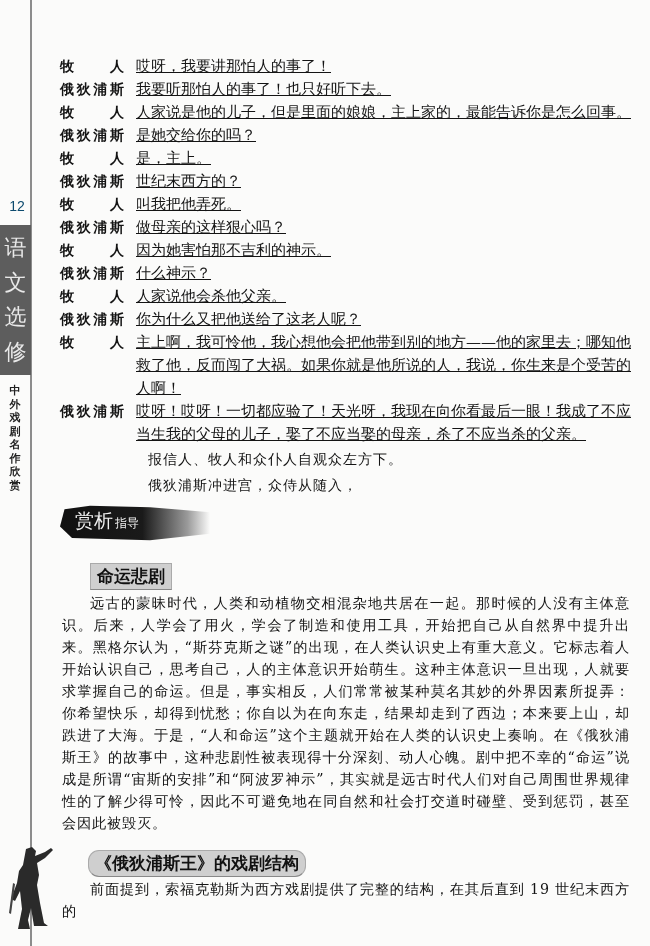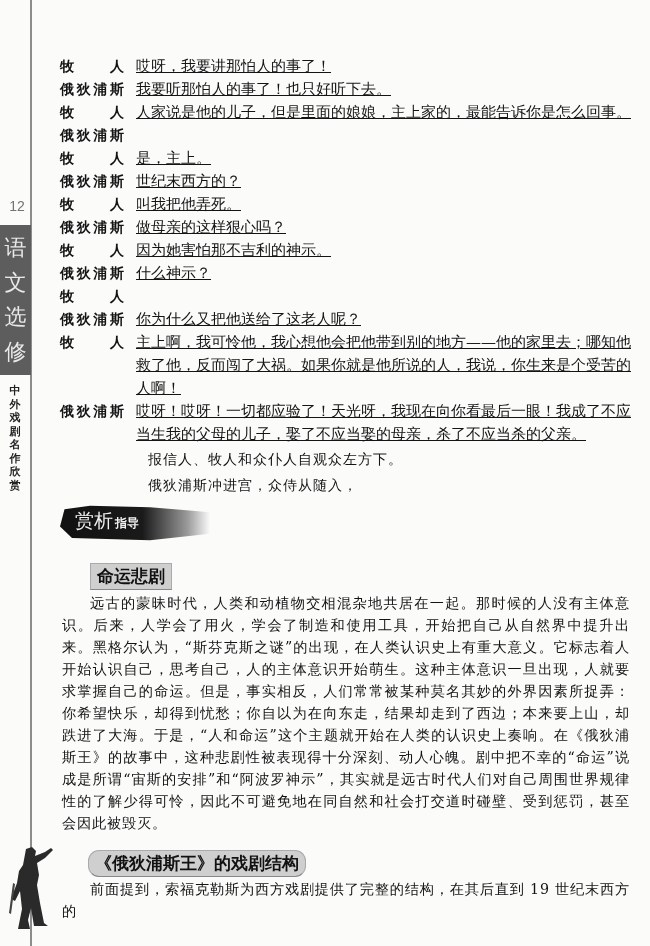--- a/index.html
+++ b/index.html
@@ -3,38 +3,38 @@
 <meta charset="utf-8">
 <style>
   html, body { margin: 0; padding: 0; }
   body {
     width: 650px; height: 946px; position: relative; overflow: hidden;
     background: #fbfbfa; color: #141414;
     font-family: "DejaVu Serif", "Liberation Serif", serif;
   }
   .vrule { position: absolute; left: 30px; top: 0; width: 2px; height: 946px; background: #8c8c8c; }
   .page-num { position: absolute; left: 6px; top: 198px; width: 22px; text-align: center;
-    font-family: "Liberation Sans", "DejaVu Sans", sans-serif; font-size: 14px; color: #737373; }
+    font-family: "Liberation Sans", "DejaVu Sans", sans-serif; font-size: 14px; color: #0c4a6e; }
   .side-tab { position: absolute; left: 0; top: 225px; width: 31px; height: 150px; background: #5d5d5d;
     display: flex; flex-direction: column; align-items: center; justify-content: space-around; padding: 6px 0; box-sizing: border-box; }
   .side-tab span { color: #e9e9e9; font-size: 22px; line-height: 1; font-family: "DejaVu Serif", serif; }
   .side-sub { position: absolute; left: 4px; top: 384px; width: 22px; display: flex; flex-direction: column; align-items: center; }
   .side-sub span { font-size: 11px; line-height: 13.5px; font-weight: bold; color: #222; }
 
   .dialogue { position: absolute; left: 60px; top: 55px; width: 580px; }
   .line { display: flex; font-size: 15px; line-height: 23px; }
   .speaker { width: 76px; flex: 0 0 76px; font-weight: bold; display: flex; justify-content: space-between; font-family: "DejaVu Sans", "Liberation Sans", sans-serif; font-size: 14px; padding-right: 12px; box-sizing: border-box; }
   .speech { flex: 1; text-decoration: underline; }
   .stage { margin-left: 88px; font-size: 14px; line-height: 26px; letter-spacing: 1px; }
 
   .banner { position: absolute; left: 60px; top: 505px; width: 150px; height: 36px;
     background: linear-gradient(90deg, #111 0%, #1a1a1a 55%, #9a9a9a 85%, rgba(200,200,200,0) 100%);
     clip-path: polygon(3% 12%, 20% 2%, 60% 6%, 100% 20%, 100% 80%, 60% 98%, 8% 92%, 0 60%); }
   .banner-text { position: absolute; left: 75px; top: 508px; color: #f2f2f2; font-size: 19px; font-family: "DejaVu Serif", serif; }
-  .banner-text small { font-size: 12px; font-weight: bold; font-family: "DejaVu Sans", sans-serif; margin-left: 2px; }
+  .banner-text small { font-size: 12px; font-weight: normal; font-family: "DejaVu Sans", sans-serif; margin-left: 2px; }
 
   .sec-head { position: absolute; display: inline-block; background: #cfcfcf; border: 1px solid #aaa; border-bottom-color: #888;
     padding: 1px 6px; font-family: "DejaVu Sans", "Liberation Sans", sans-serif; font-weight: bold; font-size: 17px; color: #111; }
   .para { position: absolute; left: 62px; width: 568px; font-size: 14.2px; line-height: 22px; text-indent: 28px; text-align: justify; letter-spacing: 0.8px; }
   .figure { position: absolute; left: 6px; top: 845px; width: 48px; height: 90px; }
 </style>
 </head>
 <body>
 
 <div class="vrule"></div>
@@ -81,20 +81,21 @@
       </div>
       <div class="speech">人家说是他的儿子，但是里面的娘娘，主上家的，最能告诉你是怎么回事。</div>
     </div>
   <div class="line">
       <div class="speaker">
         <span>俄</span>
         <span>狄</span>
         <span>浦</span>
         <span>斯</span>
       </div>
+      <div class="speech">是她交给你的吗？</div>
     </div>
   <div class="line">
       <div class="speaker">
         <span>牧</span>
         <span>人</span>
       </div>
       <div class="speech">是，主上。</div>
     </div>
   <div class="line">
       <div class="speaker">
@@ -135,20 +136,21 @@
         <span>浦</span>
         <span>斯</span>
       </div>
       <div class="speech">什么神示？</div>
     </div>
   <div class="line">
       <div class="speaker">
         <span>牧</span>
         <span>人</span>
       </div>
+      <div class="speech">人家说他会杀他父亲。</div>
     </div>
   <div class="line">
       <div class="speaker">
         <span>俄</span>
         <span>狄</span>
         <span>浦</span>
         <span>斯</span>
       </div>
       <div class="speech">你为什么又把他送给了这老人呢？</div>
     </div>

